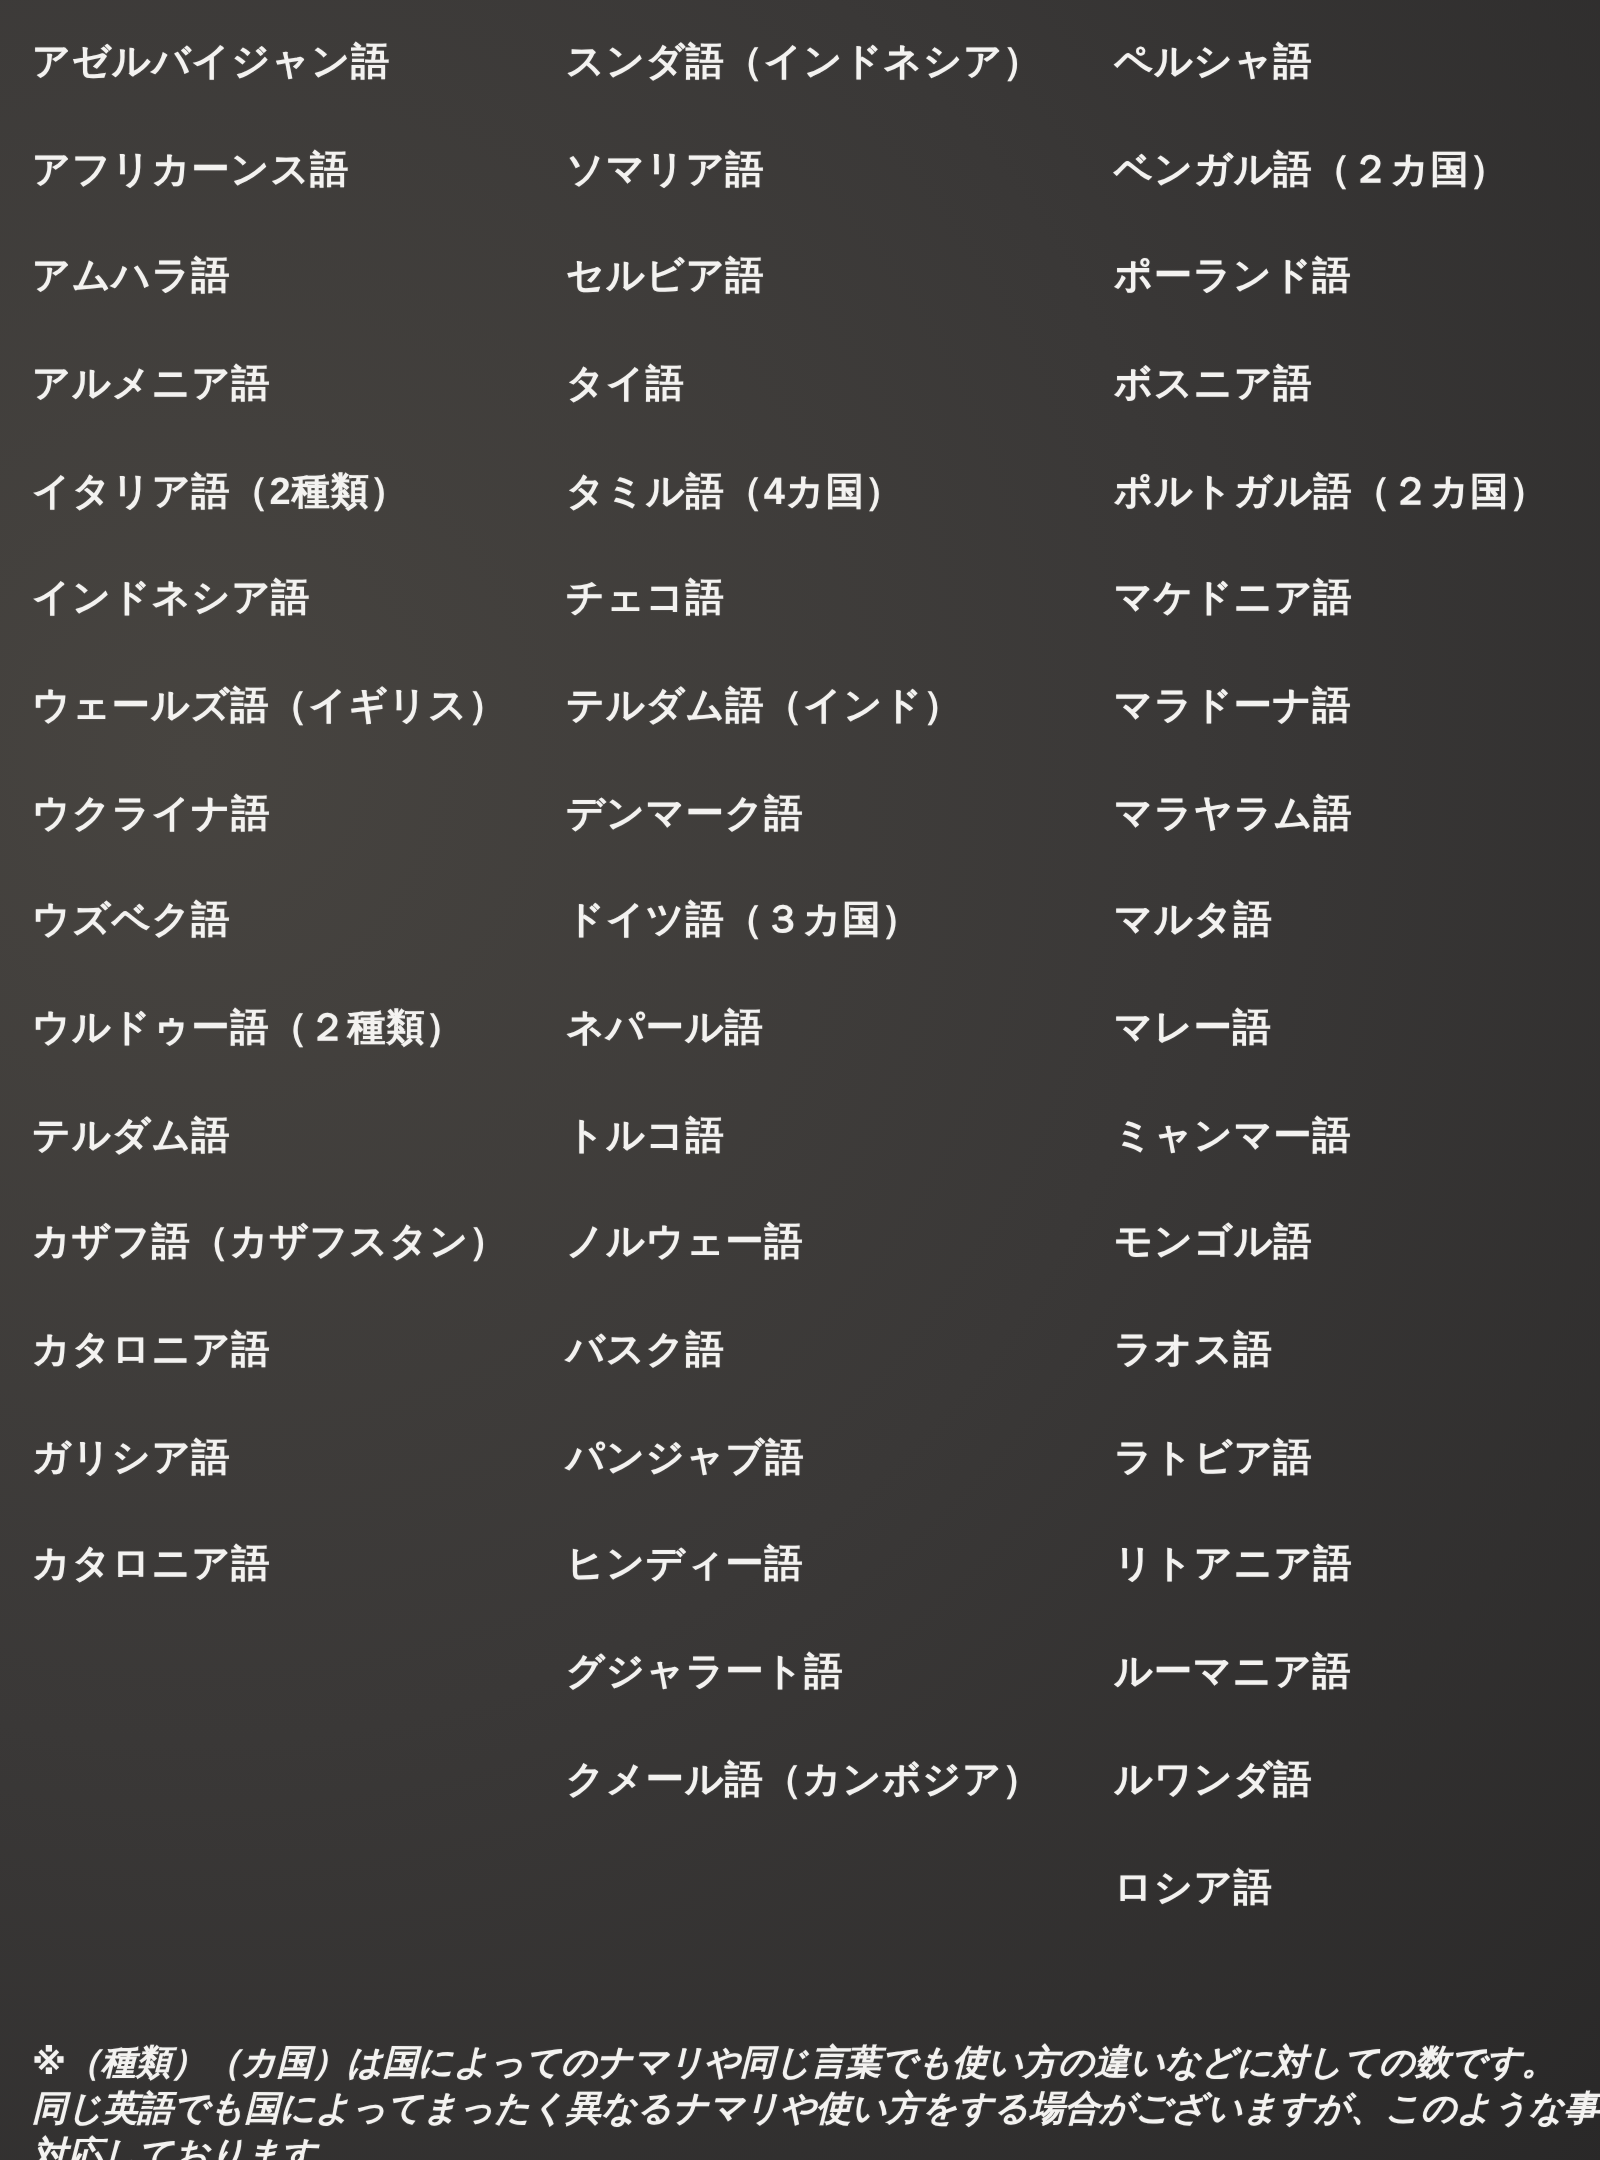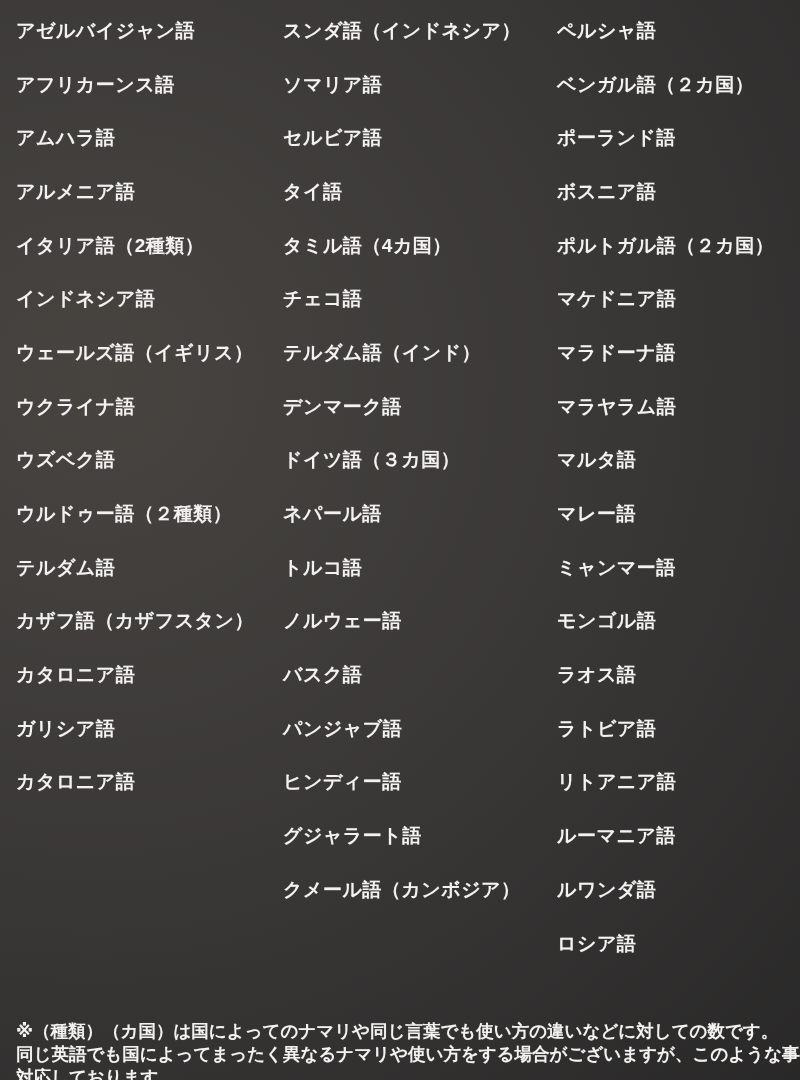--- a/index.html
+++ b/index.html
@@ -45,20 +45,21 @@
     top: 1020px;
     width: 778px;
     font-size: 17.5px;
     font-weight: 700;
     line-height: 23px;
     color: var(--fg, #efeeec);
     text-shadow: 0 0 1px rgba(255,255,255,0.2);
   }
   .footnote-line {
     white-space: nowrap;
+    font-style: italic;
   }
 </style>
 </head>
 <body>
 
 <div id="page">
   <div id="lang-grid">
     <div class="lang-col c1">
         <div class="lang-item">アゼルバイジャン語</div>
         <div class="lang-item">アフリカーンス語</div>

